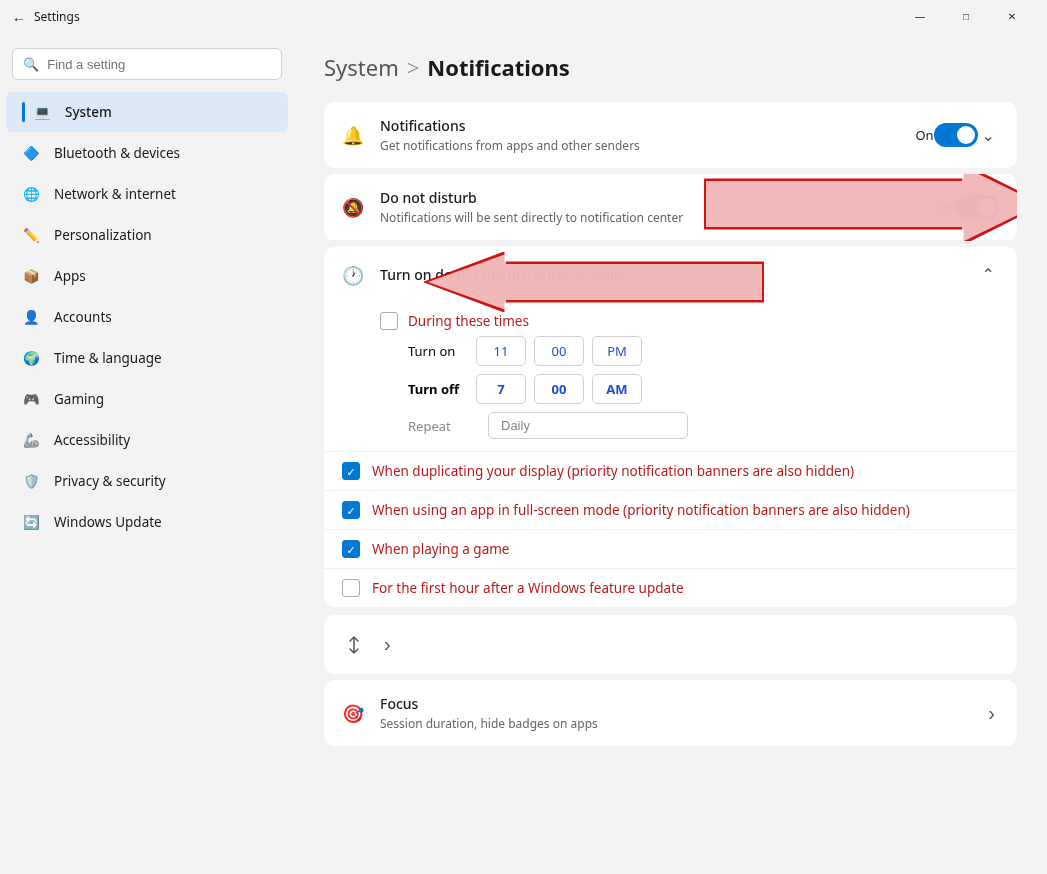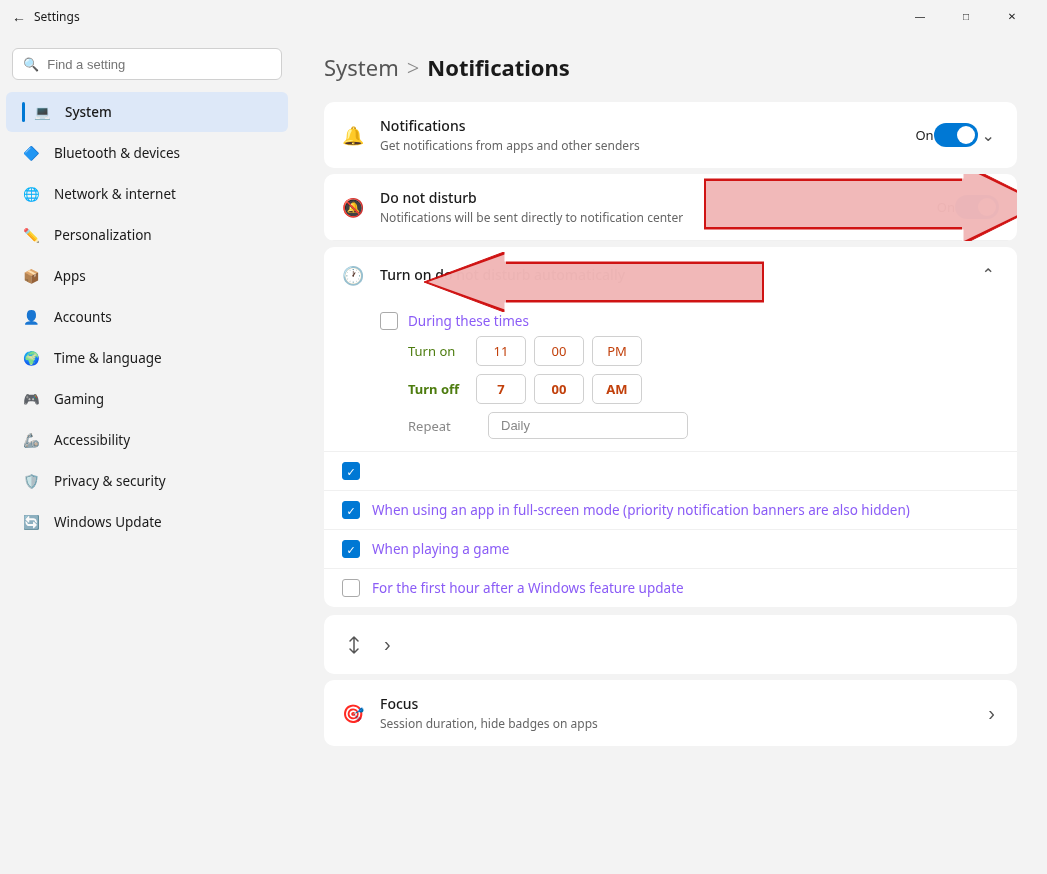--- a/index.html
+++ b/index.html
@@ -264,39 +264,39 @@
       border-color: #0078d4;
     }
     .checkbox.checked::after {
       content: '✓';
       color: white;
       font-size: 11px;
     }
 
     .checkbox-label {
       font-size: 13.5px;
-      color: #8b5cf6;
+      color: #b91c1c;
     }
     .time-row {
       display: flex;
       align-items: center;
       margin-bottom: 8px;
       gap: 8px;
     }
     .time-label {
       font-size: 13px;
-      color: #4d7c0f;
+      color: #000000;
       width: 60px;
     }
     .time-box {
       border: 1px solid #d0d0d0;
       border-radius: 5px;
       padding: 5px 12px;
       font-size: 13px;
-      color: #c2410c;
+      color: #1d4ed8;
       min-width: 50px;
       text-align: center;
     }
     .repeat-row {
       display: flex;
       align-items: center;
       margin-bottom: 8px;
       gap: 20px;
     }
     .repeat-label {
@@ -489,20 +489,21 @@
                 <option>Daily</option>
                 <option>Weekdays</option>
                 <option>Weekends</option>
               </select>
             </div>
           </div>
         </div>
 
         <div class="checkbox-row">
           <div class="checkbox checked"></div>
+          <span class="checkbox-label">When duplicating your display (priority notification banners are also hidden)</span>
         </div>
         <div class="checkbox-row">
           <div class="checkbox checked"></div>
           <span class="checkbox-label">When using an app in full-screen mode (priority notification banners are also hidden)</span>
         </div>
         <div class="checkbox-row">
           <div class="checkbox checked"></div>
           <span class="checkbox-label">When playing a game</span>
         </div>
         <div class="checkbox-row" style="margin-bottom:8px;">

